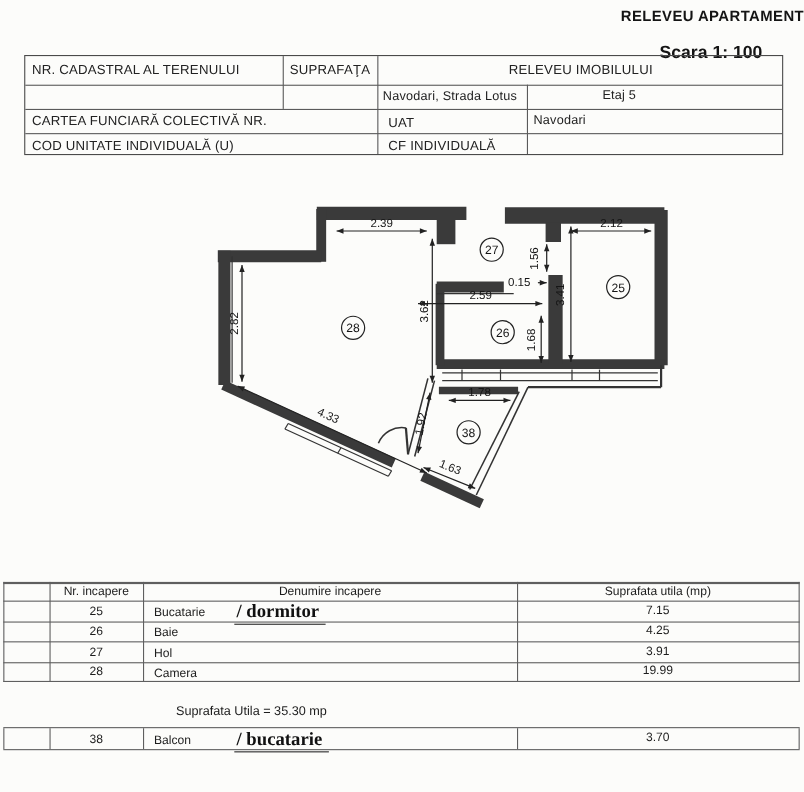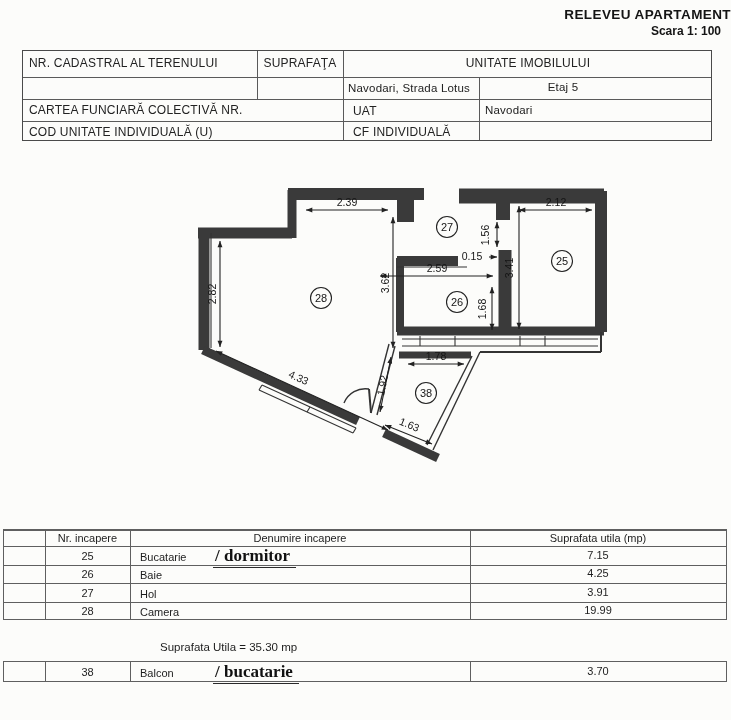--- a/index.html
+++ b/index.html
@@ -3,21 +3,21 @@
 <meta charset="utf-8">
 <style>
   html,body{margin:0;padding:0;background:#ffffff;overflow:hidden;}
   .page{position:relative;width:731px;height:720px;background:#fcfcfa;
         font-family:"Liberation Sans",sans-serif;color:#1c1c1c;}
   .abs{position:absolute;}
 
   
   .title-wrap{position:absolute;top:7px;left:0;width:731px;text-align:right;}
   .doc-title{font-size:13.5px;font-weight:bold;letter-spacing:.4px;color:#141414;}
-  .doc-scale{font-size:12px;font-weight:bold;margin-top:2px;padding-right:10px;color:#141414;}
+  .doc-scale{font-size:16px;font-weight:bold;margin-top:18px;padding-right:38px;color:#141414;}
 
   
   .htable{position:absolute;left:22px;top:50px;width:690px;height:91px;
           border:1.6px solid #4a4a4a;box-sizing:border-box;font-size:12px;font-weight:normal;}
   .hline{position:absolute;left:0;right:0;height:1.3px;background:#5a5a5a;}
   .vline{position:absolute;width:1.3px;background:#5a5a5a;}
   .hcell{position:absolute;white-space:nowrap;letter-spacing:.2px;color:#222;}
   .hval{font-size:11.5px;}
 
   
@@ -52,21 +52,21 @@
   <div class="htable">
     <div class="hline" style="top:26px"></div>
     <div class="hline" style="top:48px"></div>
     <div class="hline" style="top:70px"></div>
     <div class="vline" style="left:234px;top:0;height:48px"></div>
     <div class="vline" style="left:320px;top:0;bottom:0"></div>
     <div class="vline" style="left:456px;top:26px;bottom:0"></div>
 
     <div class="hcell" style="left:6px;top:5px">NR. CADASTRAL AL TERENULUI</div>
     <div class="hcell" style="left:234px;top:5px;width:86px;text-align:center">SUPRAFAŢA</div>
-    <div class="hcell" style="left:320px;top:5px;width:370px;text-align:center">UNITATE IMOBILULUI</div>
+    <div class="hcell" style="left:320px;top:5px;width:370px;text-align:center">RELEVEU IMOBILULUI</div>
     <div class="hcell hval" style="left:325px;top:31px">Navodari, Strada Lotus</div>
     <div class="hcell hval" style="left:480px;top:30px;width:120px;text-align:center">Etaj 5</div>
     <div class="hcell" style="left:6px;top:52px">CARTEA FUNCIARĂ COLECTIVĂ NR.</div>
     <div class="hcell" style="left:330px;top:53px">UAT</div>
     <div class="hcell hval" style="left:462px;top:53px">Navodari</div>
     <div class="hcell" style="left:6px;top:74px">COD UNITATE INDIVIDUALĂ (U)</div>
     <div class="hcell" style="left:330px;top:74px">CF INDIVIDUALĂ</div>
   </div>
 
   <svg class="abs" style="left:0;top:0" width="731" height="720" viewBox="0 0 731 720">

